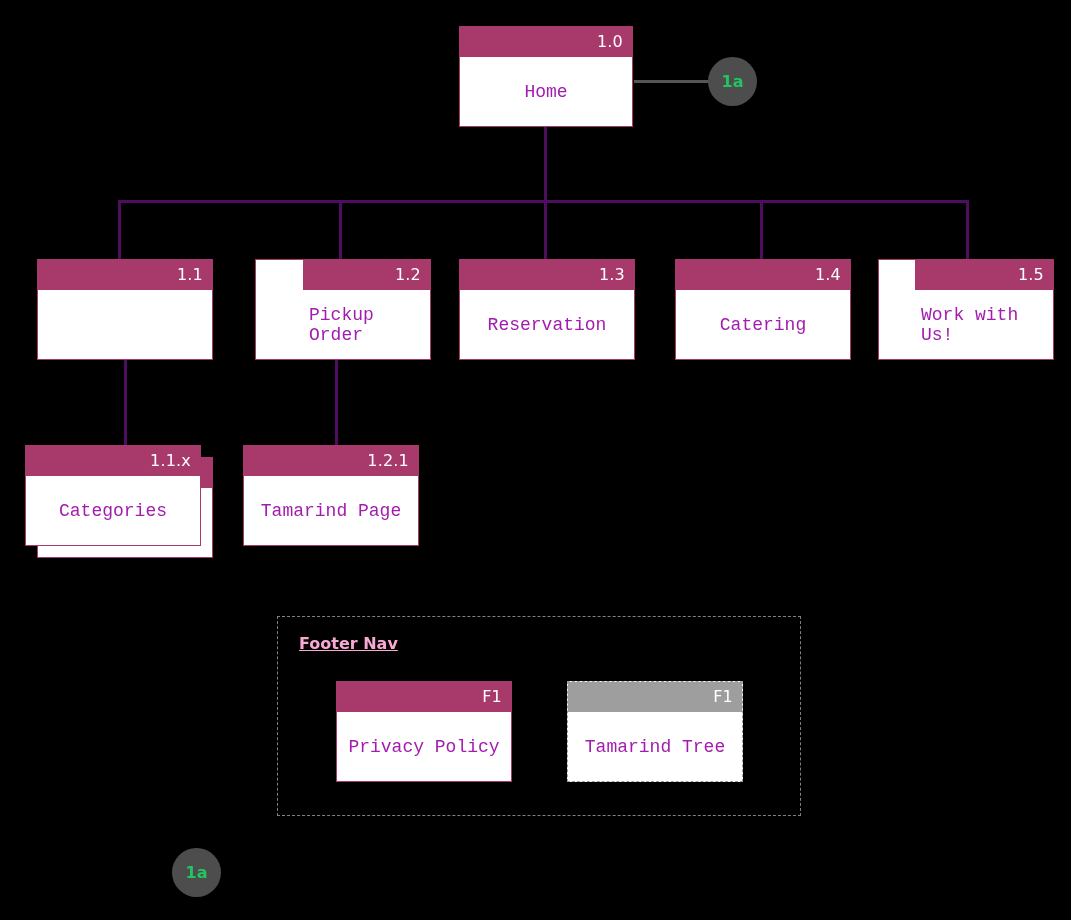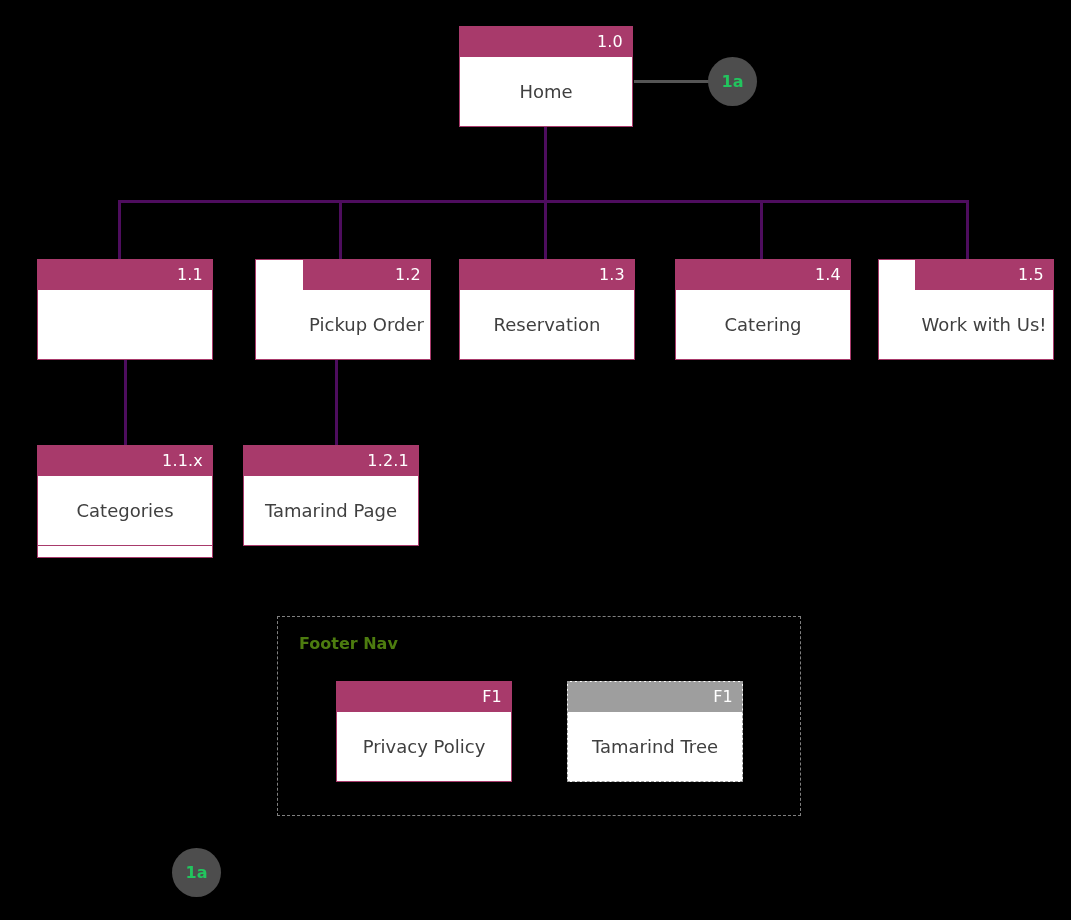--- a/index.html
+++ b/index.html
@@ -47,25 +47,26 @@
     font-size: 16px;
     font-weight: 400;
     letter-spacing: .2px;
     flex: 0 0 auto;
   }
   .card .card-body {
     flex: 1 1 auto;
     display: flex;
     align-items: center;
     justify-content: center;
-    color: #404040;
+    color: #a21caf;
     font-size: 18px;
     font-weight: 400;
-    text-align: center;
+    text-align: left;
     padding: 0 6px;
+    font-family: Liberation Mono, monospace;
   }
 
   
   .card.external {
     border: 1px dashed #9e9e9e;
   }
   .card.external .card-head {
     background: #9e9e9e;
   }
 
@@ -97,23 +98,24 @@
 
   
   .group-box {
     position: absolute;
     box-sizing: border-box;
     border: 1px dashed #808080;
     background: transparent;
   }
   .group-label {
     position: absolute;
-    color: #4d7c0f;
+    color: #f9a8d4;
     font-size: 16px;
     font-weight: bold;
+    text-decoration: underline;
   }
 </style>
 </head>
 <body>
 
 <div id="canvas">
 
   <div class="conn" style="left:544px; top:127px; width:3px; height:75px;"></div>
 
   <div class="conn" style="left:118px; top:200px; width:851px; height:3px;"></div>
@@ -158,21 +160,21 @@
   </div>
 
   <div class="card" style="left:878px; top:259px; width:176px; height:101px;padding-left:36px;">
     <div class="card-head">1.5</div>
     <div class="card-body">Work with Us!</div>
   </div>
 
   <div class="stack-shadow" style="left:37px; top:457px; width:176px; height:101px;">
     <div class="sh-head"></div>
   </div>
-  <div class="card" style="left:25px; top:445px; width:176px; height:101px;margin-left:12px;">
+  <div class="card" style="left:25px; top:445px; width:176px; height:101px;">
     <div class="card-head">1.1.x</div>
     <div class="card-body">Categories</div>
   </div>
 
   <div class="card" style="left:243px; top:445px; width:176px; height:101px;">
     <div class="card-head">1.2.1</div>
     <div class="card-body">Tamarind Page</div>
   </div>
 
   <div class="group-box" style="left:277px; top:616px; width:524px; height:200px;"></div>

